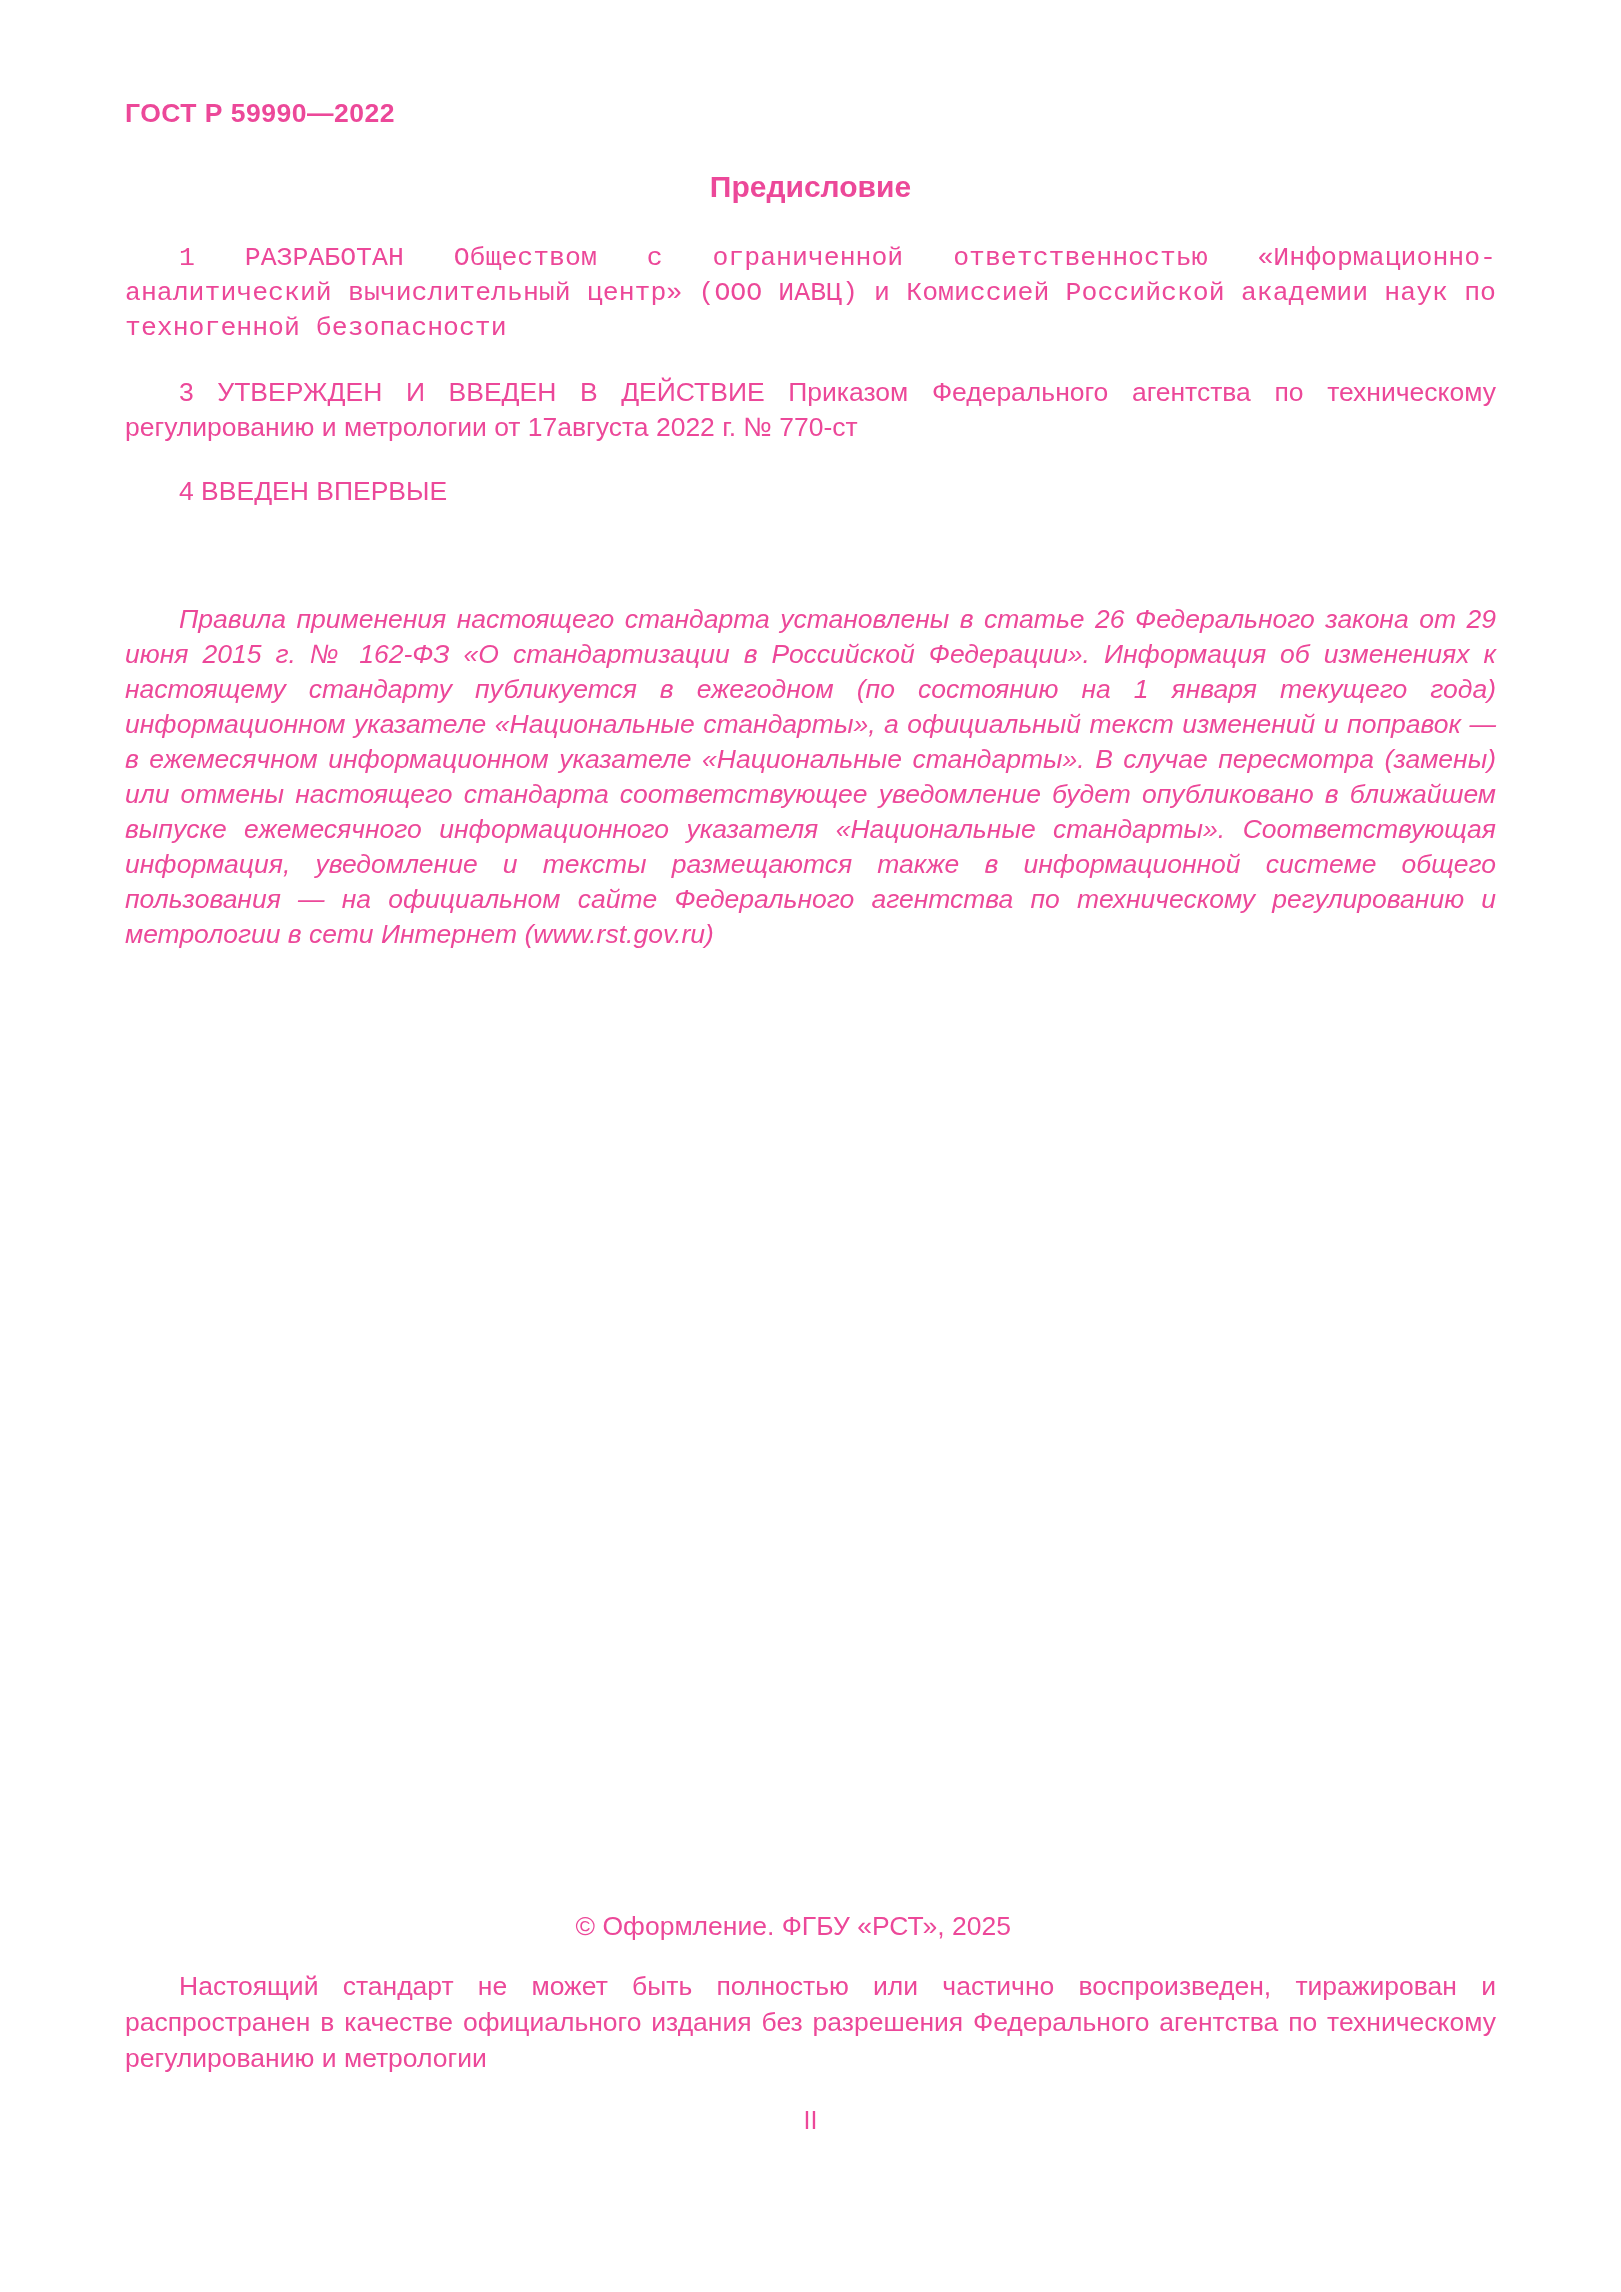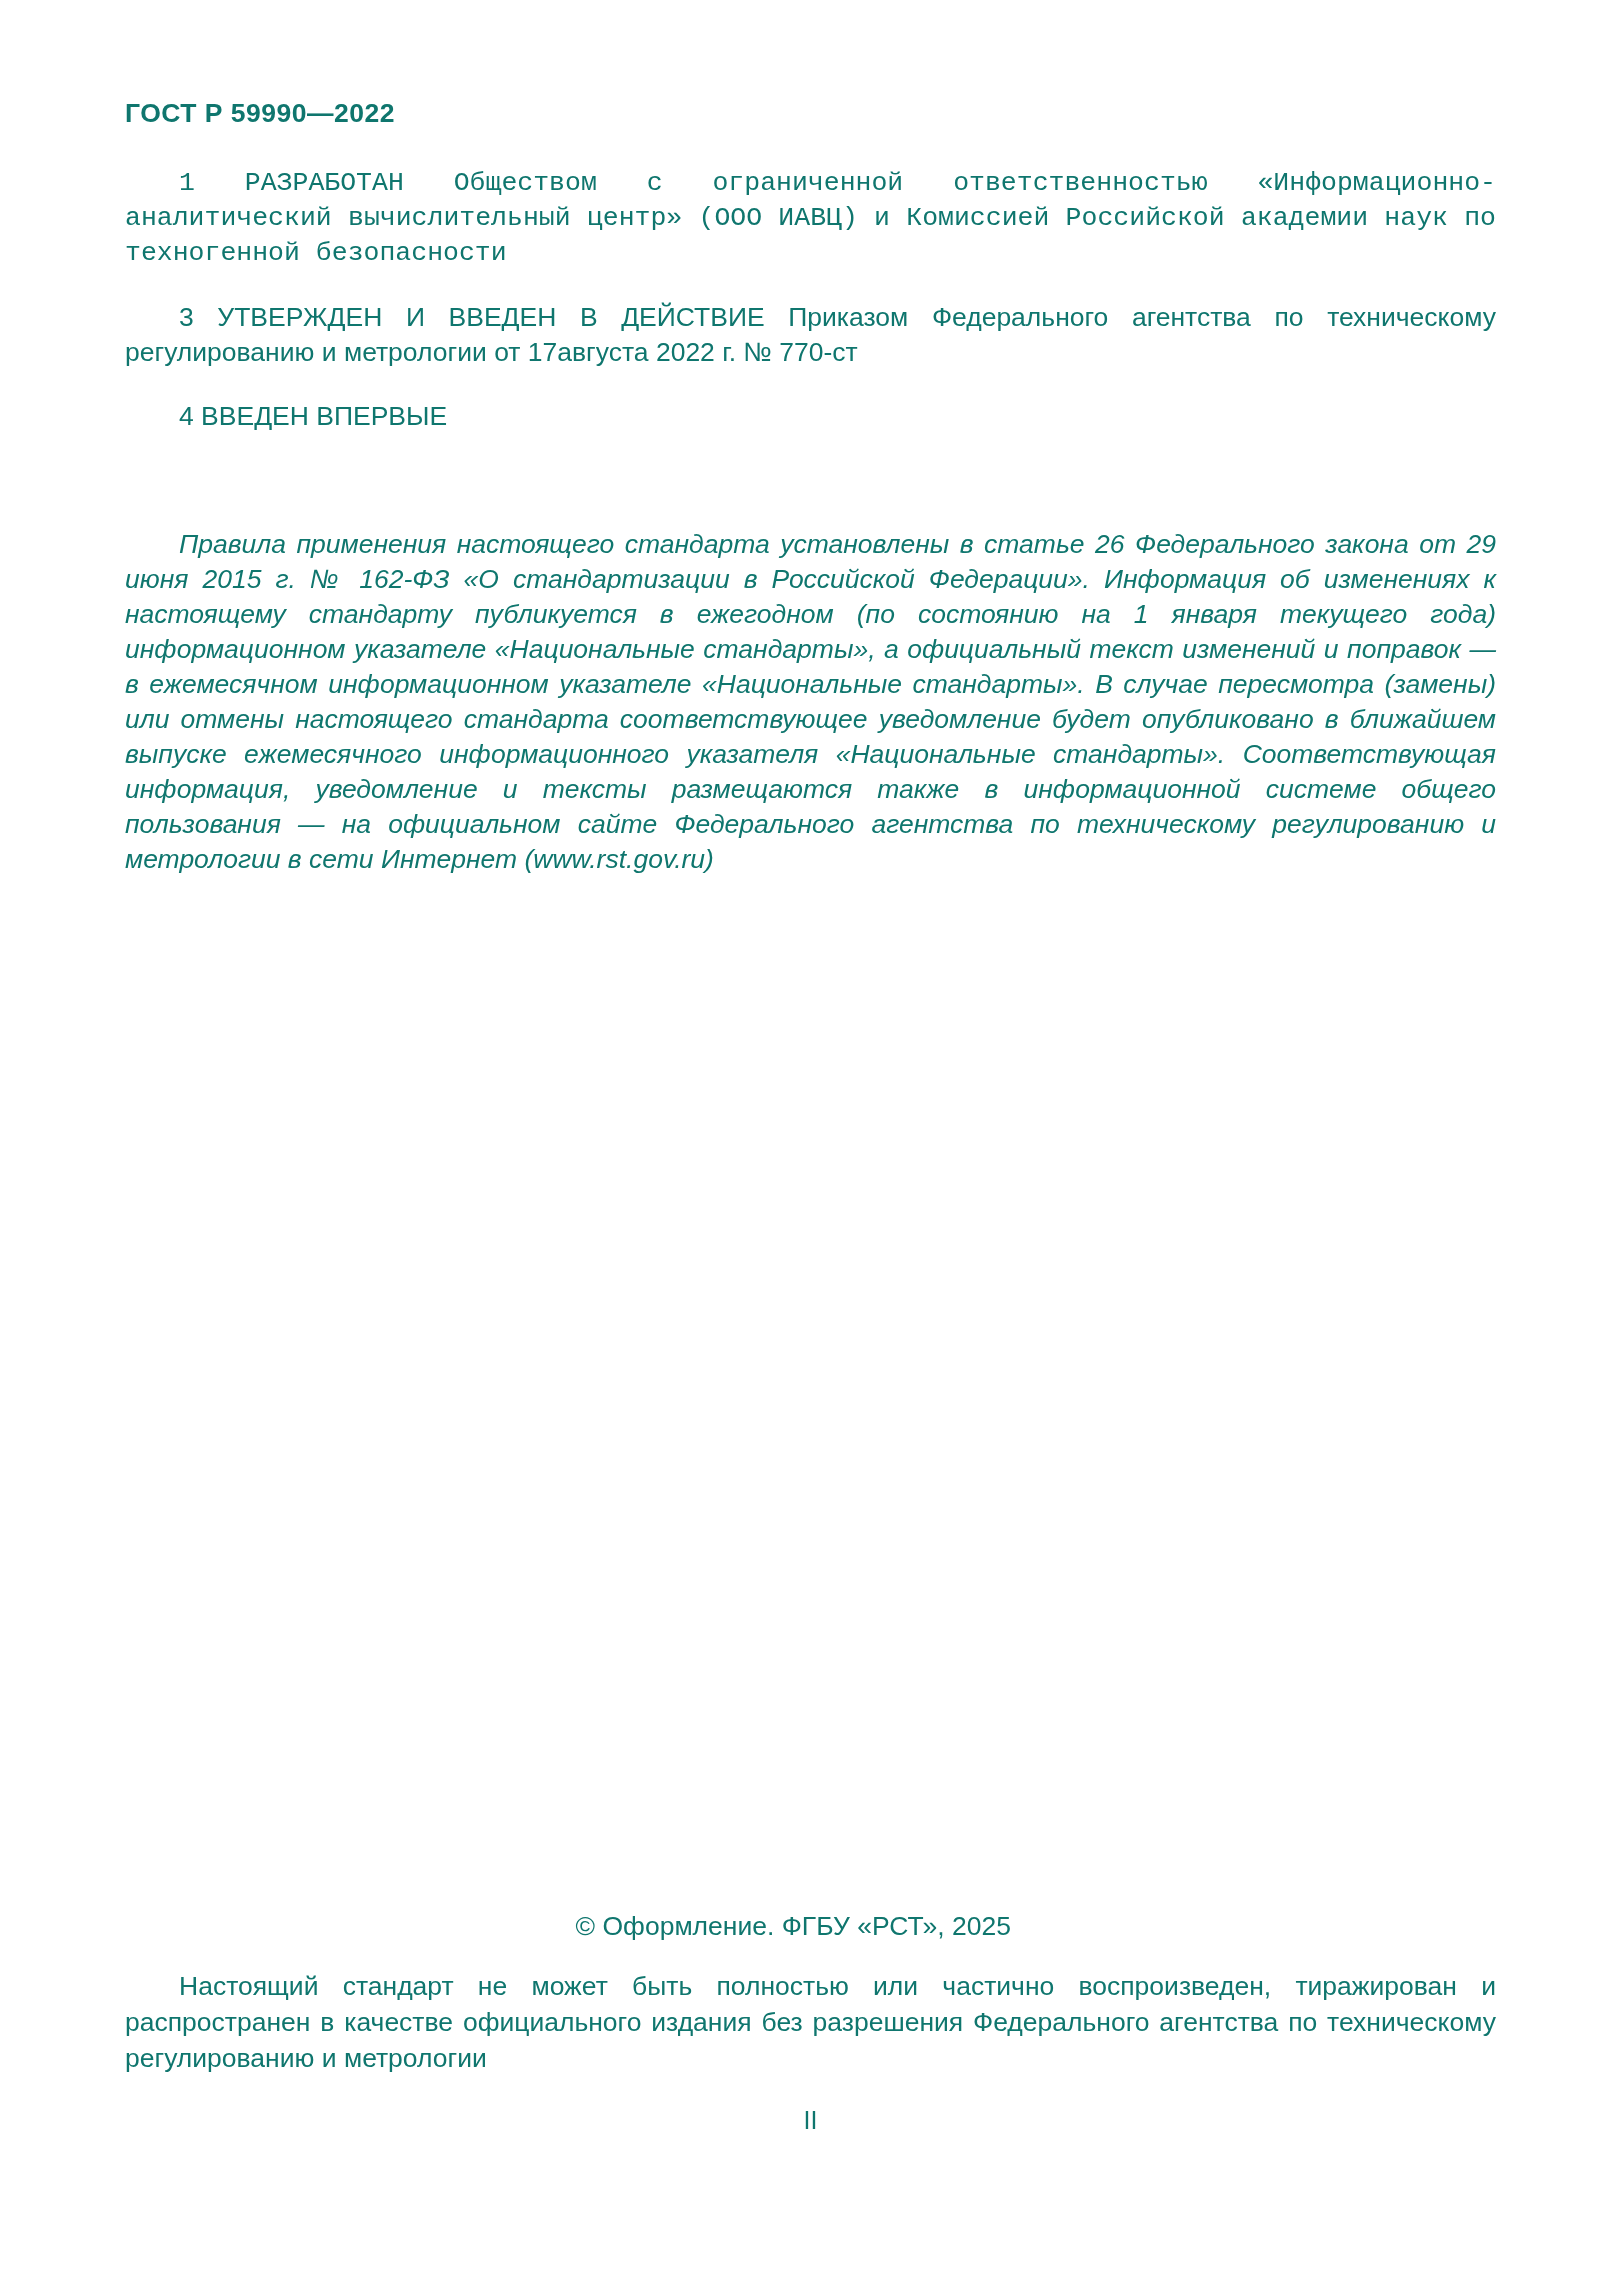--- a/index.html
+++ b/index.html
@@ -11,21 +11,21 @@
     position: relative;
     width: 1621px;
     height: 2293px;
     margin: 0 auto;
     background: #ffffff;
     box-sizing: border-box;
     padding: 98px 125px 157px 125px;
     display: flex;
     flex-direction: column;
     font-family: "Liberation Sans", sans-serif;
-    color: #0f766e;
+    color: #ec4899;
   }
   .doc-header {
     font-weight: bold;
     font-size: 26.5px;
     letter-spacing: 0.5px;
   }
   .doc-title {
     margin-top: 41px;
     text-align: center;
     font-weight: bold;
@@ -73,20 +73,21 @@
     text-align: center;
   }
 </style>
 </head>
 <body>
 
 <div class="page">
 
   <div class="doc-header">ГОСТ Р 59990—2022</div>
 
+  <div class="doc-title">Предисловие</div>
 
   <div class="para first">1 РАЗРАБОТАН Обществом с ограниченной ответственностью «Информационно-аналитический вычислительный центр» (ООО ИАВЦ) и Комиссией Российской академии наук по техногенной безопасности</div>
 
 
   <div class="para">3 УТВЕРЖДЕН И ВВЕДЕН В ДЕЙСТВИЕ Приказом Федерального агентства по техническому регулированию и метрологии от 17августа 2022 г. № 770-ст</div>
 
   <div class="para">4 ВВЕДЕН ВПЕРВЫЕ</div>
 
   <div class="notice">Правила применения настоящего стандарта установлены в статье 26 Федерального закона от 29 июня 2015 г. № 162-ФЗ «О стандартизации в Российской Федерации». Информация об изменениях к настоящему стандарту публикуется в ежегодном (по состоянию на 1 января текущего года) информационном указателе «Национальные стандарты», а официальный текст изменений и поправок — в ежемесячном информационном указателе «Национальные стандарты». В случае пересмотра (замены) или отмены настоящего стандарта соответствующее уведомление будет опубликовано в ближайшем выпуске ежемесячного информационного указателя «Национальные стандарты». Соответствующая информация, уведомление и тексты размещаются также в информационной системе общего пользования — на официальном сайте Федерального агентства по техническому регулированию и метрологии в сети Интернет (www.rst.gov.ru)</div>
 

